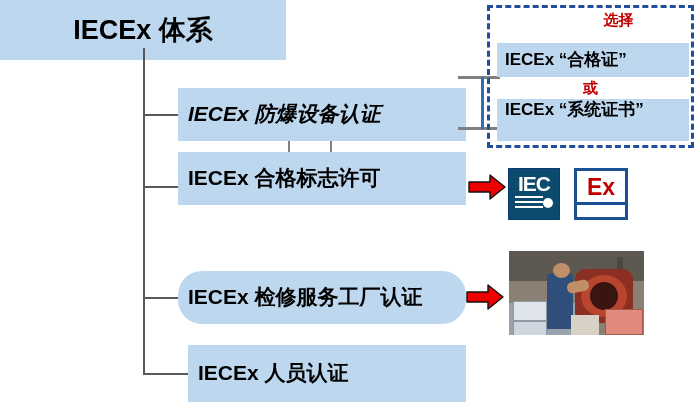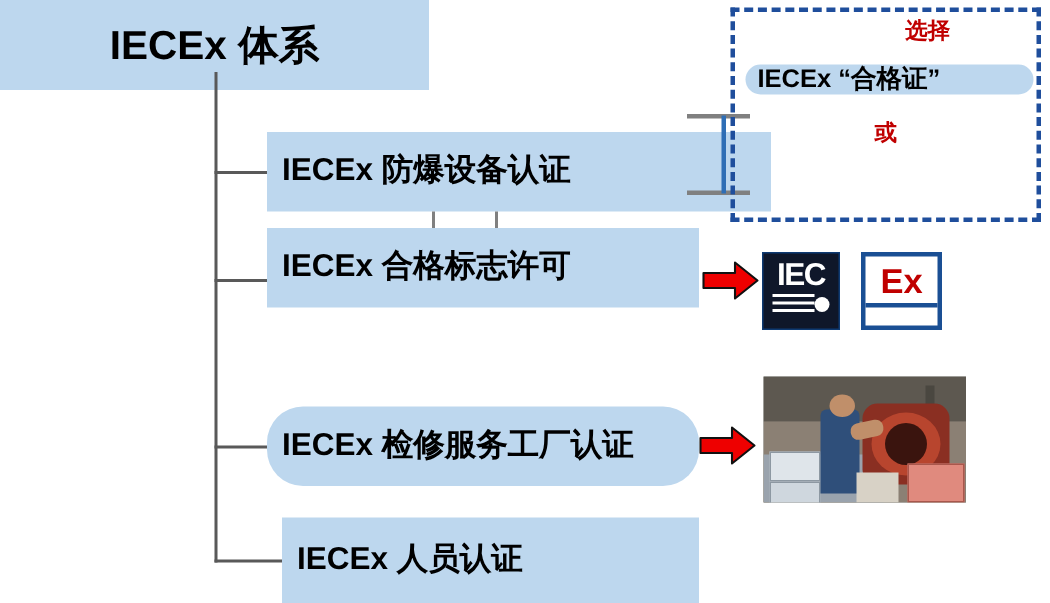--- a/index.html
+++ b/index.html
@@ -37,21 +37,21 @@
     top: 0px;
     width: 286px;
     height: 60px;
     justify-content: center;
     font-size: 27px;
   }
   .lvl-box {
     font-size: 21px;
     padding-left: 10px;
   }
-  .box1 { left: 178px; top: 88px;  width: 336px; height: 53px; }
+  .box1 { left: 178px; top: 88px;  width: 288px; height: 53px; font-style: italic; }
   .box2 { left: 178px; top: 152px; width: 288px; height: 53px; text-align: center; }
   .box3 { left: 178px; top: 271px; width: 288px; height: 53px; border-radius: 24px; }
   .box4 { left: 188px; top: 345px; width: 278px; height: 57px; }
 
   
   .line {
     position: absolute;
     background: #595959;
   }
   .trunk {
@@ -127,21 +127,21 @@
     background: #bdd7ee;
     color: #000000;
     font-weight: bold;
     font-size: 17px;
     padding-left: 8px;
     box-sizing: border-box;
     display: flex;
     align-items: center;
     line-height: 1.05;
   }
-  .cert1 { left: 497px; top: 43px; width: 192px; height: 20px; border-radius: 12px; }
+  .cert1 { left: 497px; top: 43px; width: 192px; height: 34px; }
   .cert2 { left: 497px; top: 99px; width: 192px; height: 42px; align-items: flex-start; padding-top: 2px; }
   .or-label {
     position: absolute;
     left: 487px;
     top: 79px;
     width: 207px;
     text-align: center;
     color: #c00000;
     font-size: 15px;
     font-weight: bold;
@@ -156,21 +156,21 @@
   .arrow1 { left: 468px; top: 173px; }
   .arrow2 { left: 466px; top: 283px; }
 
   
   .iec-logo {
     position: absolute;
     left: 508px;
     top: 168px;
     width: 52px;
     height: 52px;
-    background: #0f172a;
+    background: #0c4a6e;
     box-sizing: border-box;
     border: 1px solid #0e3a72;
   }
   .iec-text {
     position: absolute;
     left: 0; right: 0;
     top: 3px;
     text-align: center;
     color: #ffffff;
     font-weight: bold;
@@ -300,20 +300,23 @@
 
   <div class="dashed-panel"></div>
   <div class="sel-label">选择</div>
 
   <div class="cert-box cert1">
     <span class="txt">IECEx “合格证”</span>
   </div>
 
   <div class="or-label">或</div>
 
+  <div class="cert-box cert2">
+    <span class="txt">IECEx “系统证书”</span>
+  </div>
 
   <div class="arrow arrow1">
     <svg width="38" height="28" viewBox="0 0 38 28" xmlns="http://www.w3.org/2000/svg">
       <polygon points="1,9 22,9 22,2 37,14 22,26 22,19 1,19" fill="#ee0000" stroke="#111111" stroke-width="1.4" stroke-linejoin="round"></polygon>
     </svg>
   </div>
 
   <div class="iec-logo">
     <div class="iec-text">IEC</div>
     <div class="iec-bars">

